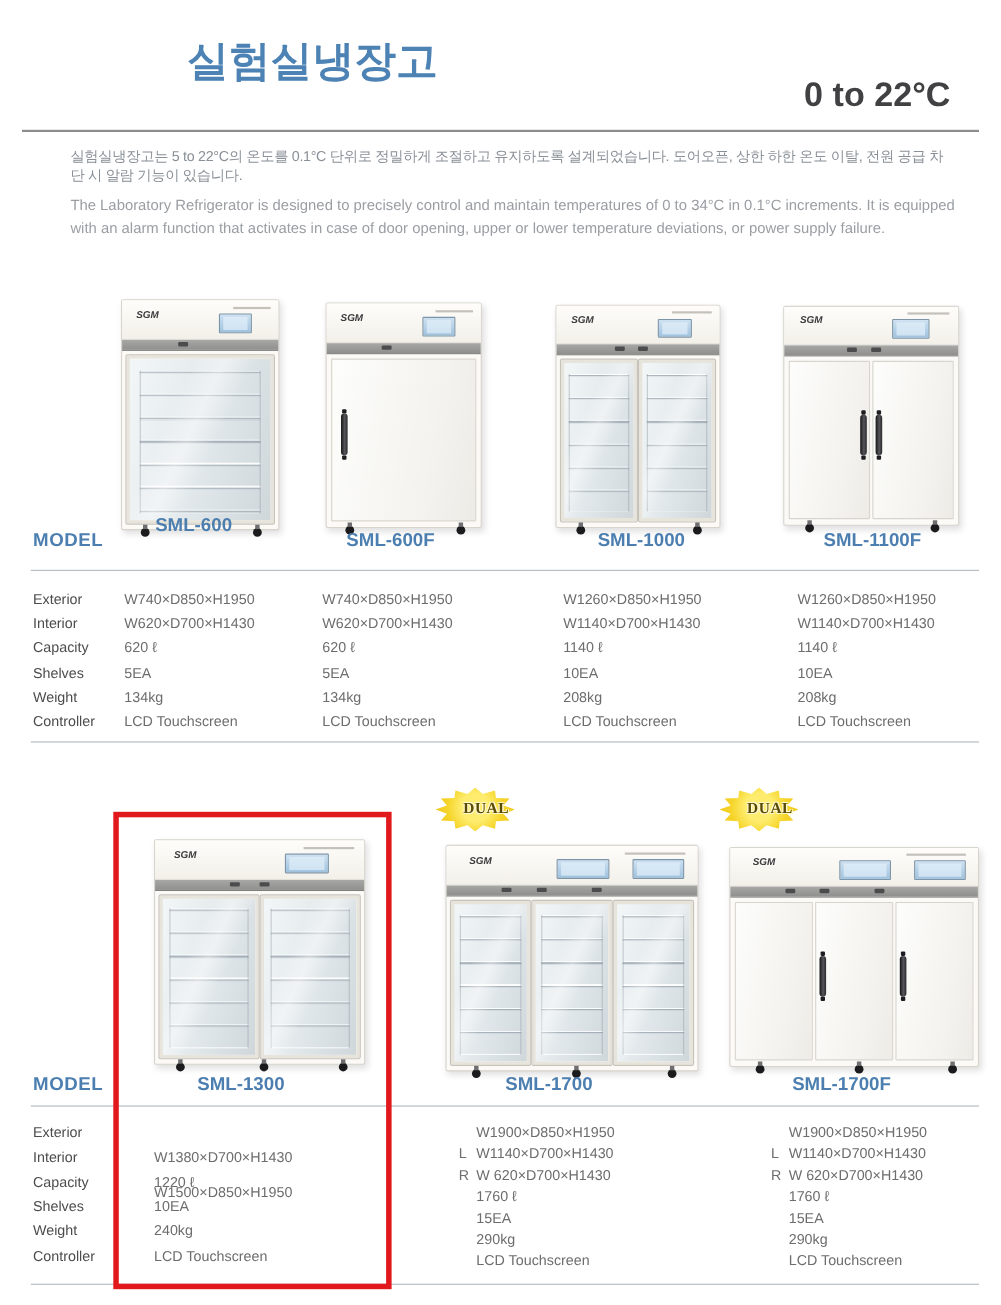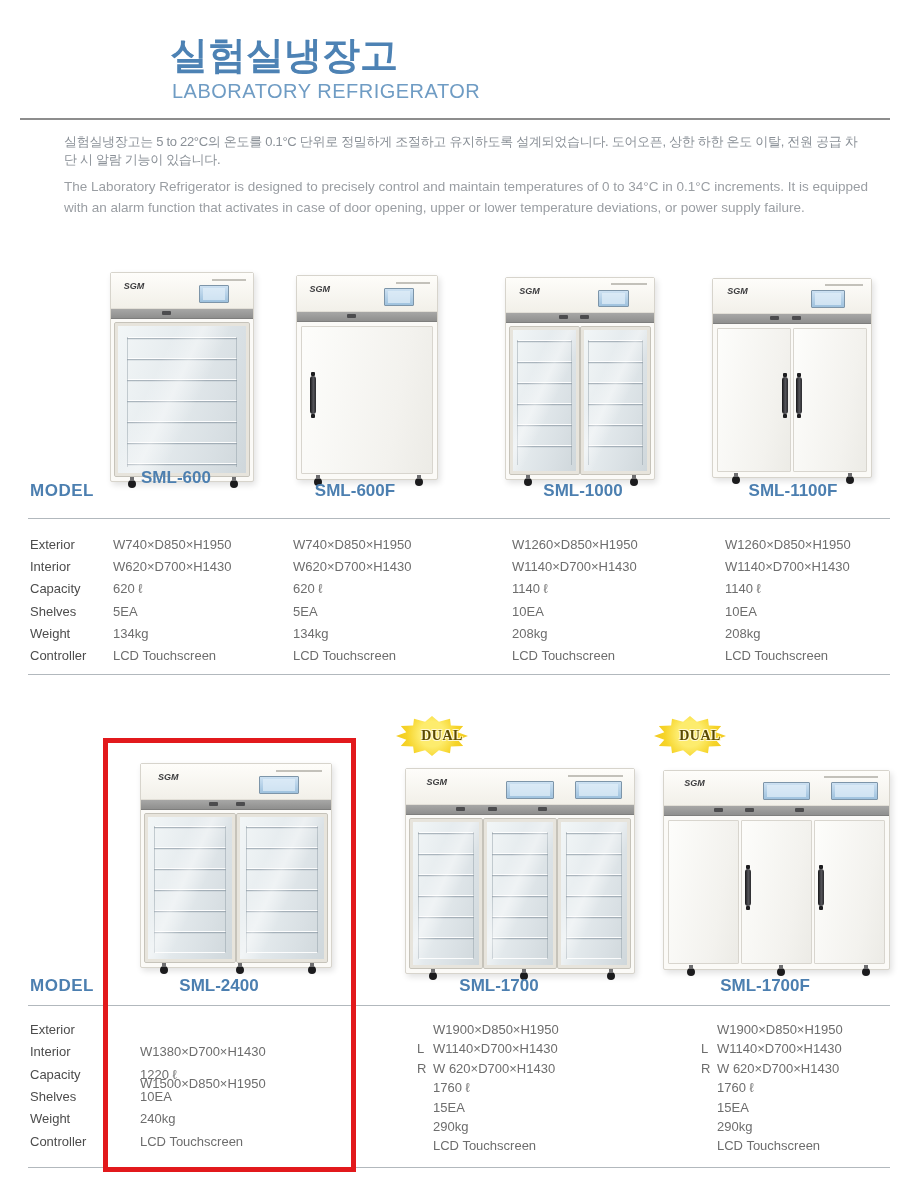--- a/index.html
+++ b/index.html
@@ -58,21 +58,21 @@
   .handle:before,.handle:after{content:"";position:absolute;left:1px;width:4px;height:4px;background:#1d1d1f;border-radius:1px;}
   .handle:before{top:-4px;} .handle:after{bottom:-4px;}
   .caster{position:absolute;bottom:-7px;width:8px;height:8px;border-radius:50%;background:#1b1b1d;}
   .caster:before{content:"";position:absolute;left:2px;top:-3px;width:4px;height:4px;background:#6e6e70;}
 </style>
 </head>
 <body>
 
 <div class="page">
   <div class="hdr-kr">실험실냉장고</div>
-  <div class="hdr-en">LABORATORY REFRIGERATOR</div>
+  <div class="hdr-temp">0 to 22°C</div>
   <div class="hdr-rule"></div>
   <div class="desc">
     <p class="desc-kr">실험실냉장고는 5 to 22°C의 온도를 0.1°C 단위로 정밀하게 조절하고 유지하도록 설계되었습니다. 도어오픈, 상한 하한 온도 이탈, 전원 공급 차단 시 알람 기능이 있습니다.</p>
     <p class="desc-en">The Laboratory Refrigerator is designed to precisely control and maintain temperatures of 0 to 34°C in 0.1°C increments. It is equipped with an alarm function that activates in case of door opening, upper or lower temperature deviations, or power supply failure.</p>
   </div>
   <div id="groups">
       <div>
         <div class="fridge" style="left: 110px; top: 272px; width: 142px; height: 208px;">
           <div class="f-top">
             <div class="f-logo">SGM</div>
@@ -272,21 +272,21 @@
           </div>
           <div class="caster" style="left: 10%;"></div>
           <div class="caster" style="left: 50%;"></div>
           <div class="caster" style="left: 88%;"></div>
         </div>
         <div class="badge" style="left: 654px; top: 716px; width: 72px; height: 40px;">
           <div class="badge-star" style="clip-path: polygon(50% 0%, 59.6% 14.3%, 75% 6.7%, 76.2% 23.8%, 93.3% 25%, 85.7% 40.4%, 100% 50%, 85.7% 59.6%, 93.3% 75%, 76.2% 76.2%, 75% 93.3%, 59.6% 85.7%, 50% 100%, 40.4% 85.7%, 25% 93.3%, 23.8% 76.2%, 6.7% 75%, 14.3% 59.6%, 0% 50%, 14.3% 40.4%, 6.7% 25%, 23.8% 23.8%, 25% 6.7%, 40.4% 14.3%);"></div>
           <div class="badge-txt">DUAL</div>
         </div>
         <div class="model-label" style="left: 30px; top: 976px;">MODEL</div>
-        <div class="model-name" style="left: 124px; top: 976px;">SML-2400</div>
+        <div class="model-name" style="left: 124px; top: 976px;">SML-1300</div>
         <div class="model-name" style="left: 404px; top: 976px;">SML-1700</div>
         <div class="model-name" style="left: 670px; top: 976px;">SML-1700F</div>
         <div class="rule" style="left: 28px; top: 1005px; width: 862px;"></div>
         <div class="spec-label" style="left: 30px; top: 1022px;">Exterior</div>
         <div class="spec-label" style="left: 30px; top: 1044.3px;">Interior</div>
         <div class="spec-label" style="left: 30px; top: 1066.6px;">Capacity</div>
         <div class="spec-label" style="left: 30px; top: 1088.9px;">Shelves</div>
         <div class="spec-label" style="left: 30px; top: 1111.2px;">Weight</div>
         <div class="spec-label" style="left: 30px; top: 1133.5px;">Controller</div>
         <div class="spec-line" style="left: 140px; top: 1076px;">W1500×D850×H1950</div>

